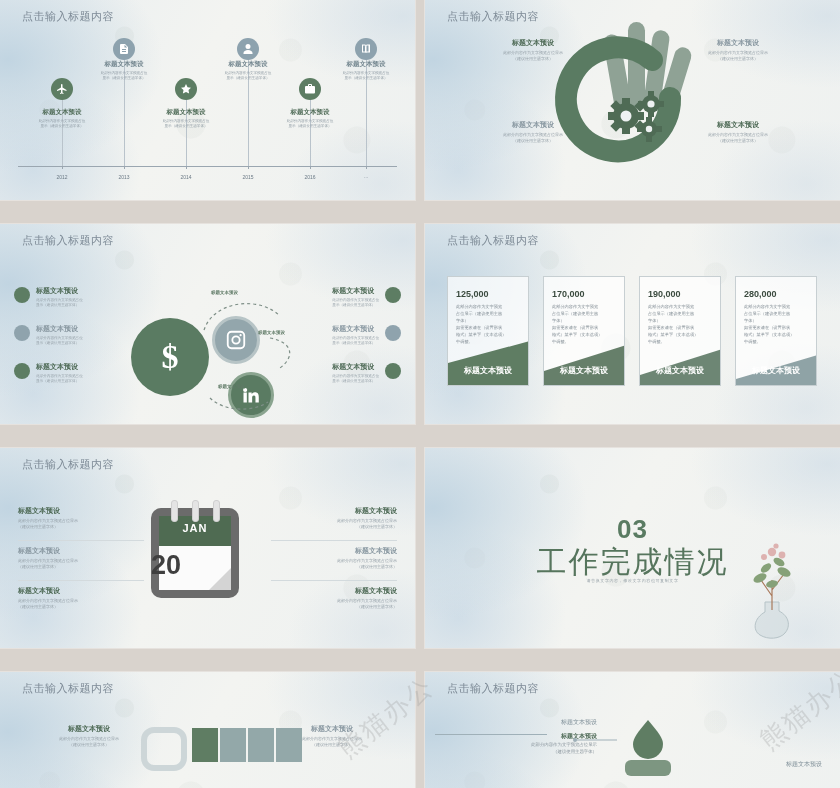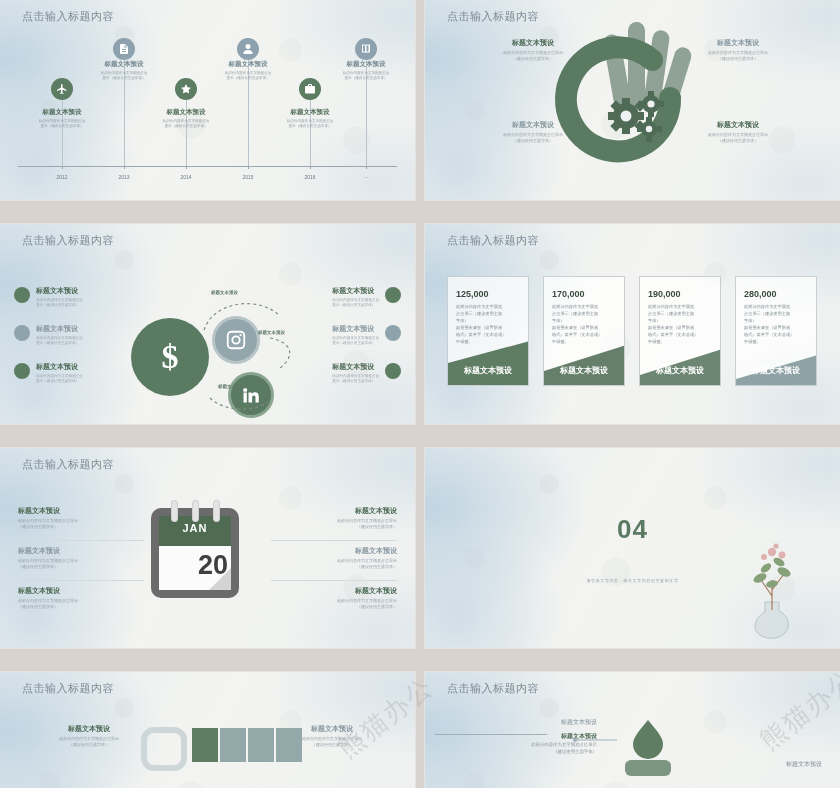--- a/index.html
+++ b/index.html
@@ -116,21 +116,21 @@
     position:absolute;left:0;right:0;bottom:9px;text-align:center;
     font-size:8px;font-weight:bold;color:#fff;font-family:"Liberation Serif",serif;
   }
 
   
   .cal{position:absolute;left:151px;top:52px;width:88px;height:98px;}
   .cal .body{position:absolute;inset:8px 0 0 0;background:#6b6b6b;border-radius:10px;}
   .cal .head{position:absolute;left:8px;right:8px;top:16px;height:30px;background:#4f6b52;}
   .cal .sheet{position:absolute;left:8px;right:8px;top:46px;bottom:8px;background:#fbfbfb;}
   .cal .mon{position:absolute;left:0;right:0;top:22px;text-align:center;color:#fff;font-size:11px;font-weight:bold;letter-spacing:1px;}
-  .cal .day{position:absolute;left:0;right:0;top:50px;text-align:center;color:#3f3f3f;font-size:27px;font-weight:bold;padding-left:36px;}
+  .cal .day{position:absolute;left:0;right:0;top:50px;text-align:left;color:#3f3f3f;font-size:27px;font-weight:bold;}
   .cal .ring{position:absolute;top:0;width:7px;height:22px;border-radius:3px;background:#e4e4e4;border:1px solid #cfcfcf;box-sizing:border-box;}
   .cal .curl{position:absolute;right:8px;bottom:8px;width:22px;height:22px;background:#d4d4d4;clip-path:polygon(100% 0,100% 100%,0 100%);}
   .s5-item{position:absolute;width:126px;}
   .s5-item .h{font-size:7px;font-weight:bold;color:#4f6b57;margin-bottom:2px;}
   .s5-item .h.b{color:#8a99a2;}
   .s5-item .p{font-size:4px;color:#96a1a9;line-height:1.55;}
   .s5-rule{position:absolute;height:1px;background:#d3dadd;width:126px;}
 
   
   .sec-num{
@@ -525,21 +525,22 @@
       <div class="s5-rule" style="right:18px;top:132px"></div>
       <div class="s5-item" style="right:18px;top:138px;text-align:right">
         <div class="h">标题文本预设</div>
         <div class="p"><span>此部分内容作为文字预览占位显示</span><br><span>（建议使用主题字体）</span></div>
       </div>
     </div>
   </div>
 
   <div class="slide">
     <div class="inner">
-      <div class="sec-num">04</div>
+      <div class="sec-num">03</div>
+      <div class="sec-ttl">工作完成情况</div>
       <div class="sec-sub">请替换文字内容，修改文字内容也可复制文字</div>
 
       <div class="vase">
         <svg width="60" height="100" viewBox="0 0 60 100">
 
           <path d="M23 62 L23 72 C12 78 10 90 18 95 C26 100 38 99 43 93 C49 86 47 76 37 71 L37 62 Z" fill="rgba(206,216,220,.55)" stroke="#b6c3c7" stroke-width="1"></path>
 
           <path d="M30 70 L30 40 M30 56 L19 40 M30 50 L42 34" stroke="#a97a5c" stroke-width="1.2" fill="none"></path>
 
           <g fill="#86a178">

